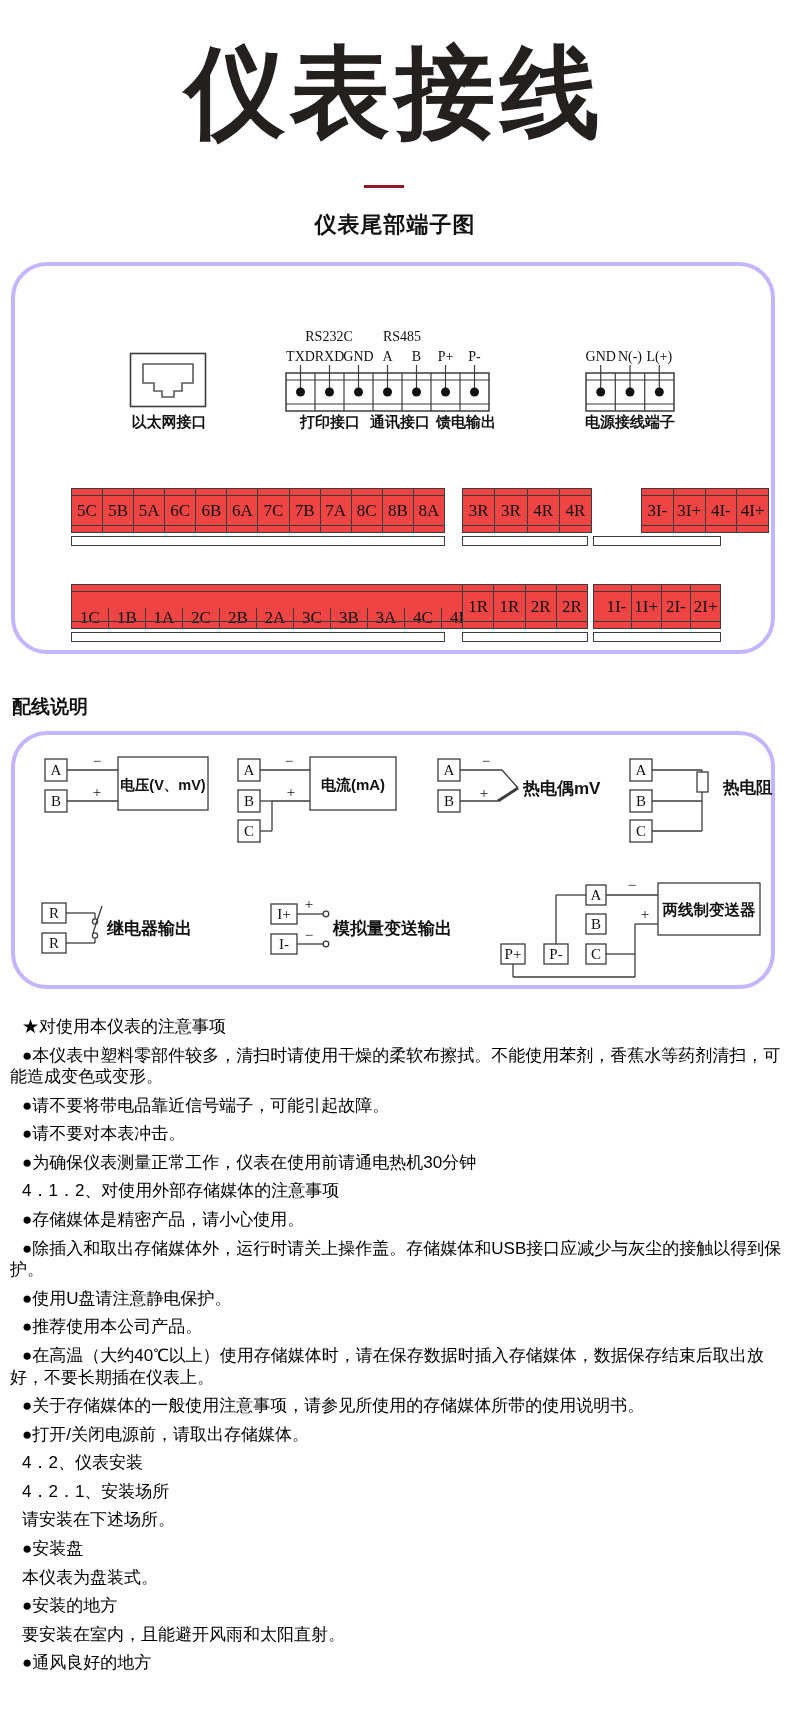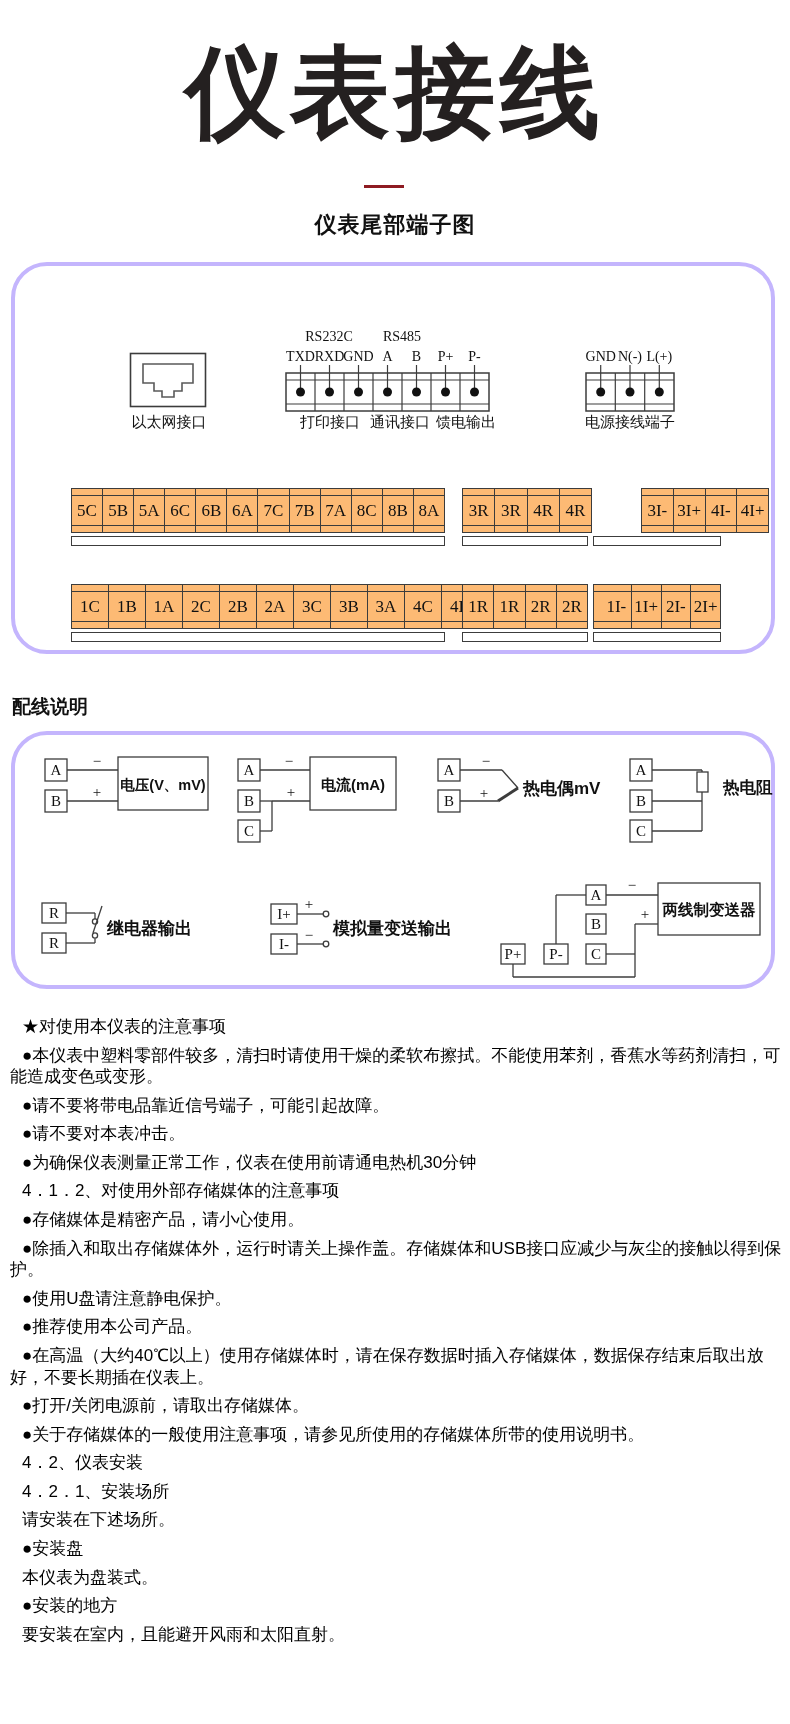--- a/index.html
+++ b/index.html
@@ -15,25 +15,25 @@
   .subtitle{
     position:absolute;top:210px;left:0;right:0;text-align:center;
     font-size:22px;font-weight:700;letter-spacing:1px;color:#111;
   }
   .panel{
     position:absolute;left:11px;width:764px;border:4px solid #c4b5fd;border-radius:36px;
     background:#fff;box-sizing:border-box;
   }
   #panel-terminal{top:262px;height:392px;}
   #panel-wiring{top:731px;height:258px;}
-  .dlabel{position:absolute;font-size:15px;font-weight:400;text-align:center;color:#111;white-space:nowrap;}
+  .dlabel{position:absolute;font-size:15px;font-weight:700;text-align:center;color:#111;white-space:nowrap;}
   
   .tblock{
     position:absolute;height:45px;border:1.5px solid #3c3c3c;box-sizing:border-box;
-    display:flex;background:#fdba74;
+    display:flex;background:#ef4444;
   }
   .tblock::before,.tblock::after{
     content:"";position:absolute;left:0;right:0;border-top:1.2px solid #3c3c3c;
   }
   .tblock::before{top:6px;}
   .tblock::after{bottom:6px;}
   .tcell{
     flex:1;border-right:1.2px solid #3c3c3c;display:flex;align-items:center;justify-content:center;
     font-family:"Liberation Serif","DejaVu Serif",serif;font-size:17px;color:#111;
   }
@@ -158,21 +158,21 @@
   <div class="tbar" style="left:447px;top:270px;width:126px;"></div>
 
   <div class="tblock" style="left:578px;top:222px;width:128px;margin-left:48px;">
     <div class="tcell">3I-</div>
     <div class="tcell">3I+</div>
     <div class="tcell">4I-</div>
     <div class="tcell">4I+</div>
   </div>
   <div class="tbar" style="left:578px;top:270px;width:128px;"></div>
 
-  <div class="tblock" style="left:56px;top:318px;width:445px;">
+  <div class="tblock" style="left:56px;top:318px;width:445px;align-items:flex-end;">
     <div class="tcell">1C</div>
     <div class="tcell">1B</div>
     <div class="tcell">1A</div>
     <div class="tcell">2C</div>
     <div class="tcell">2B</div>
     <div class="tcell">2A</div>
     <div class="tcell">3C</div>
     <div class="tcell">3B</div>
     <div class="tcell">3A</div>
     <div class="tcell">4C</div>
@@ -337,23 +337,24 @@
   <p>●本仪表中塑料零部件较多，清扫时请使用干燥的柔软布擦拭。不能使用苯剂，香蕉水等药剂清扫，可能造成变色或变形。</p>
   <p>●请不要将带电品靠近信号端子，可能引起故障。</p>
   <p>●请不要对本表冲击。</p>
   <p>●为确保仪表测量正常工作，仪表在使用前请通电热机30分钟</p>
   <p>4．1．2、对使用外部存储媒体的注意事项</p>
   <p>●存储媒体是精密产品，请小心使用。</p>
   <p>●除插入和取出存储媒体外，运行时请关上操作盖。存储媒体和USB接口应减少与灰尘的接触以得到保护。</p>
   <p>●使用U盘请注意静电保护。</p>
   <p>●推荐使用本公司产品。</p>
   <p>●在高温（大约40℃以上）使用存储媒体时，请在保存数据时插入存储媒体，数据保存结束后取出放好，不要长期插在仪表上。</p>
+  <p>●关于存储媒体的一般使用注意事项，请参见所使用的存储媒体所带的使用说明书。</p>
   <p>●打开/关闭电源前，请取出存储媒体。</p>
-  <p>●关于存储媒体的一般使用注意事项，请参见所使用的存储媒体所带的使用说明书。</p>
   <p>4．2、仪表安装</p>
   <p>4．2．1、安装场所</p>
   <p>请安装在下述场所。</p>
   <p>●安装盘</p>
   <p>本仪表为盘装式。</p>
   <p>●安装的地方</p>
   <p>要安装在室内，且能避开风雨和太阳直射。</p>
+  <p>●通风良好的地方</p>
 
 </div>
 
 </body></html>

